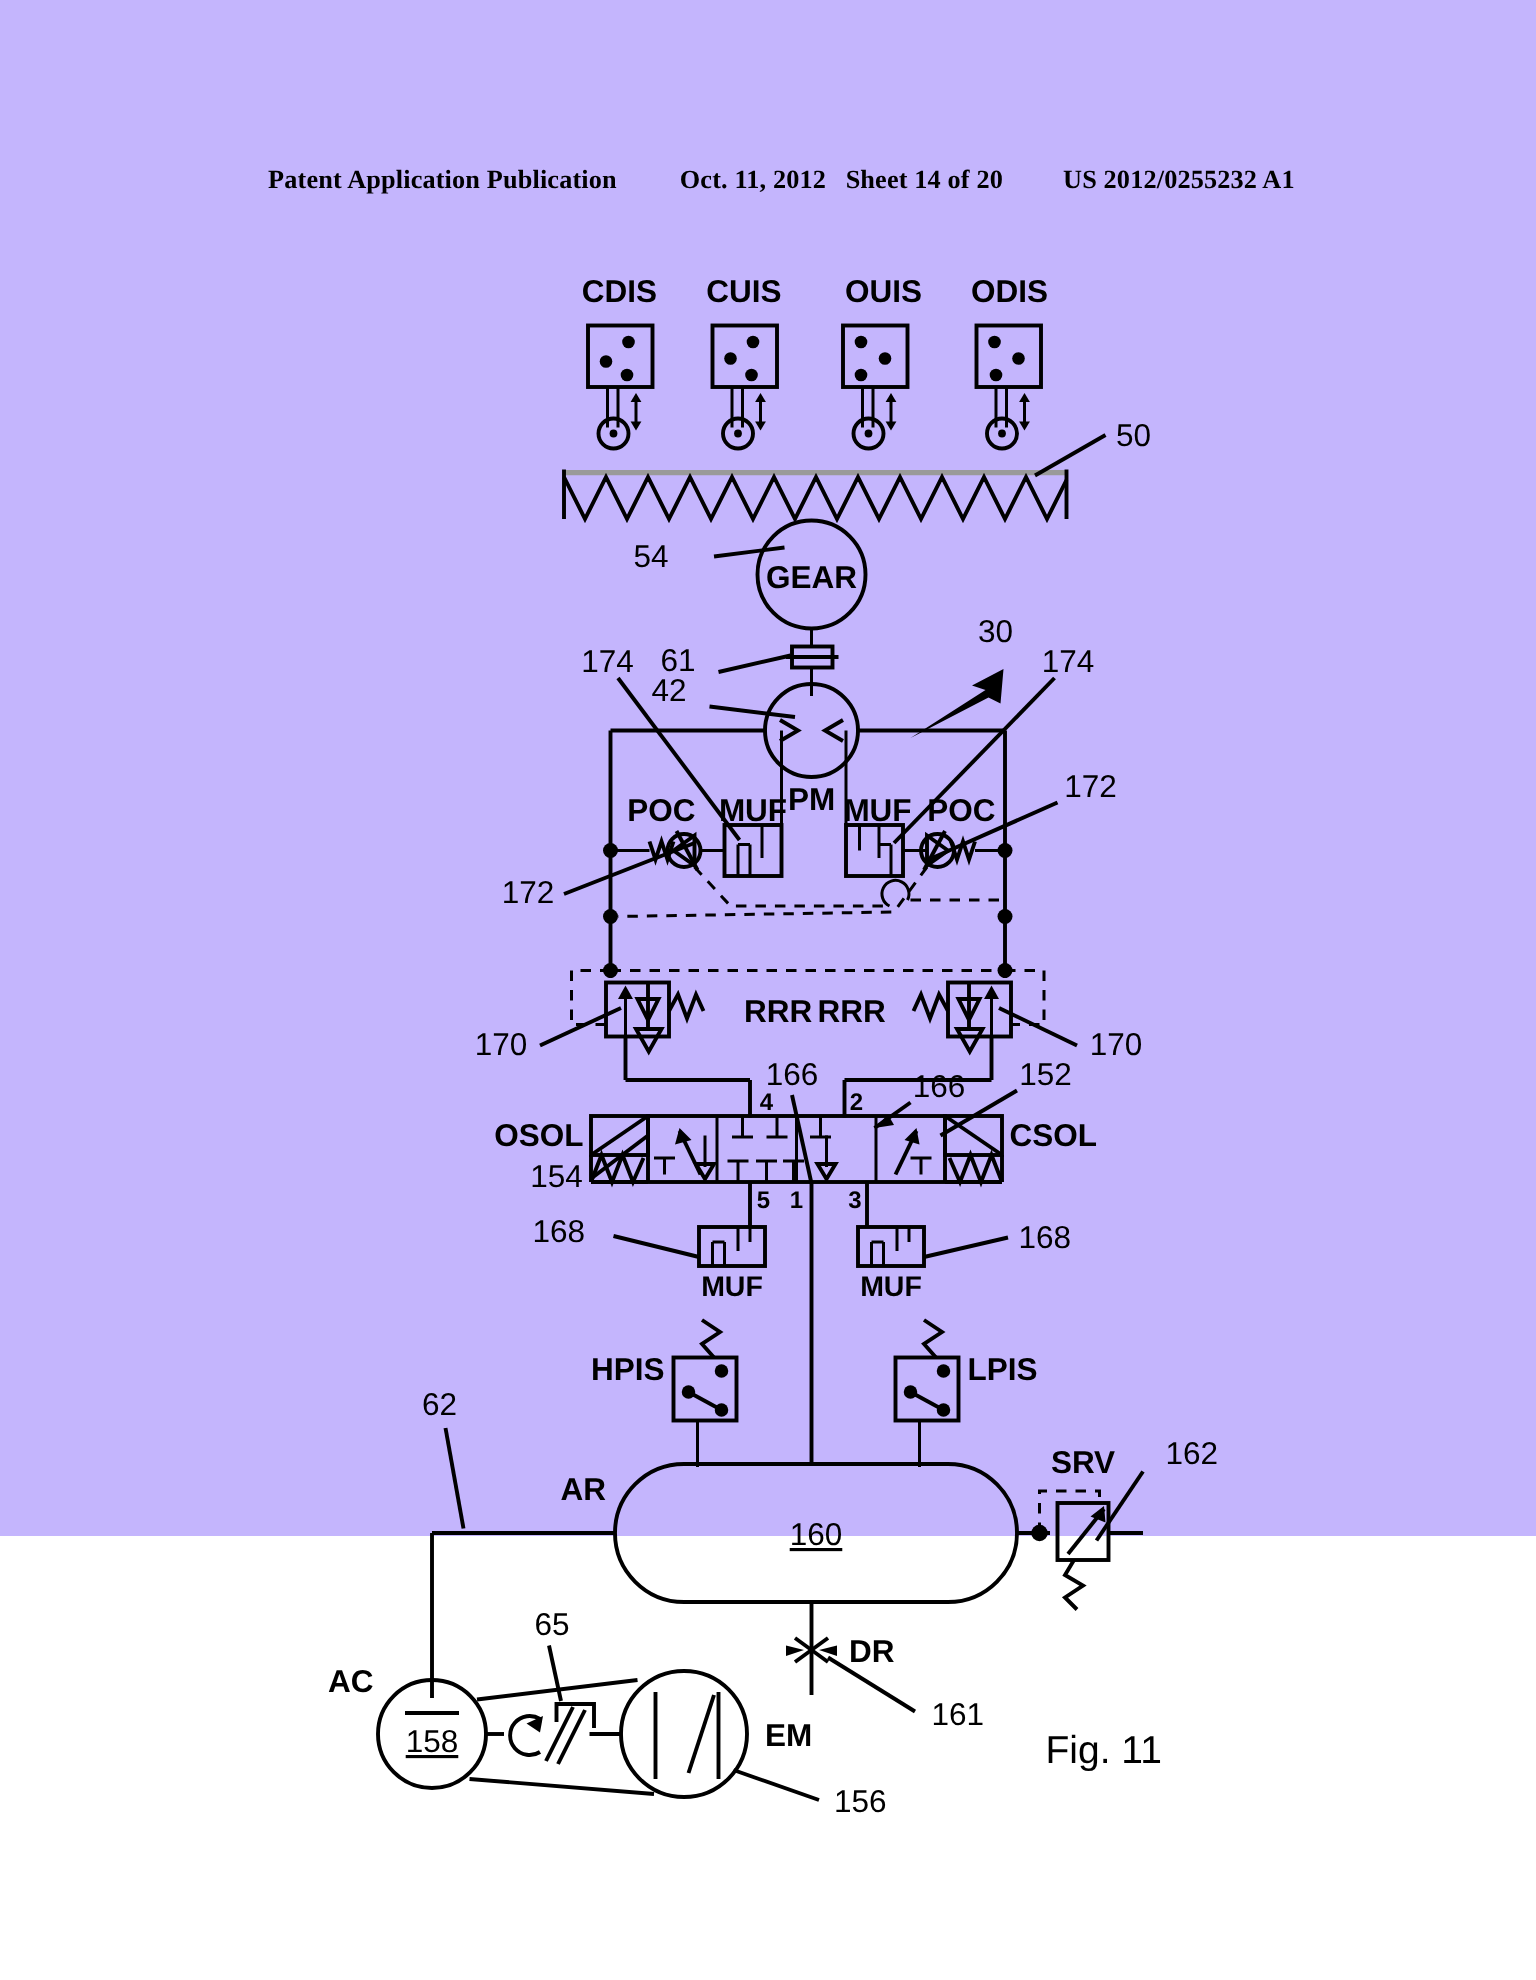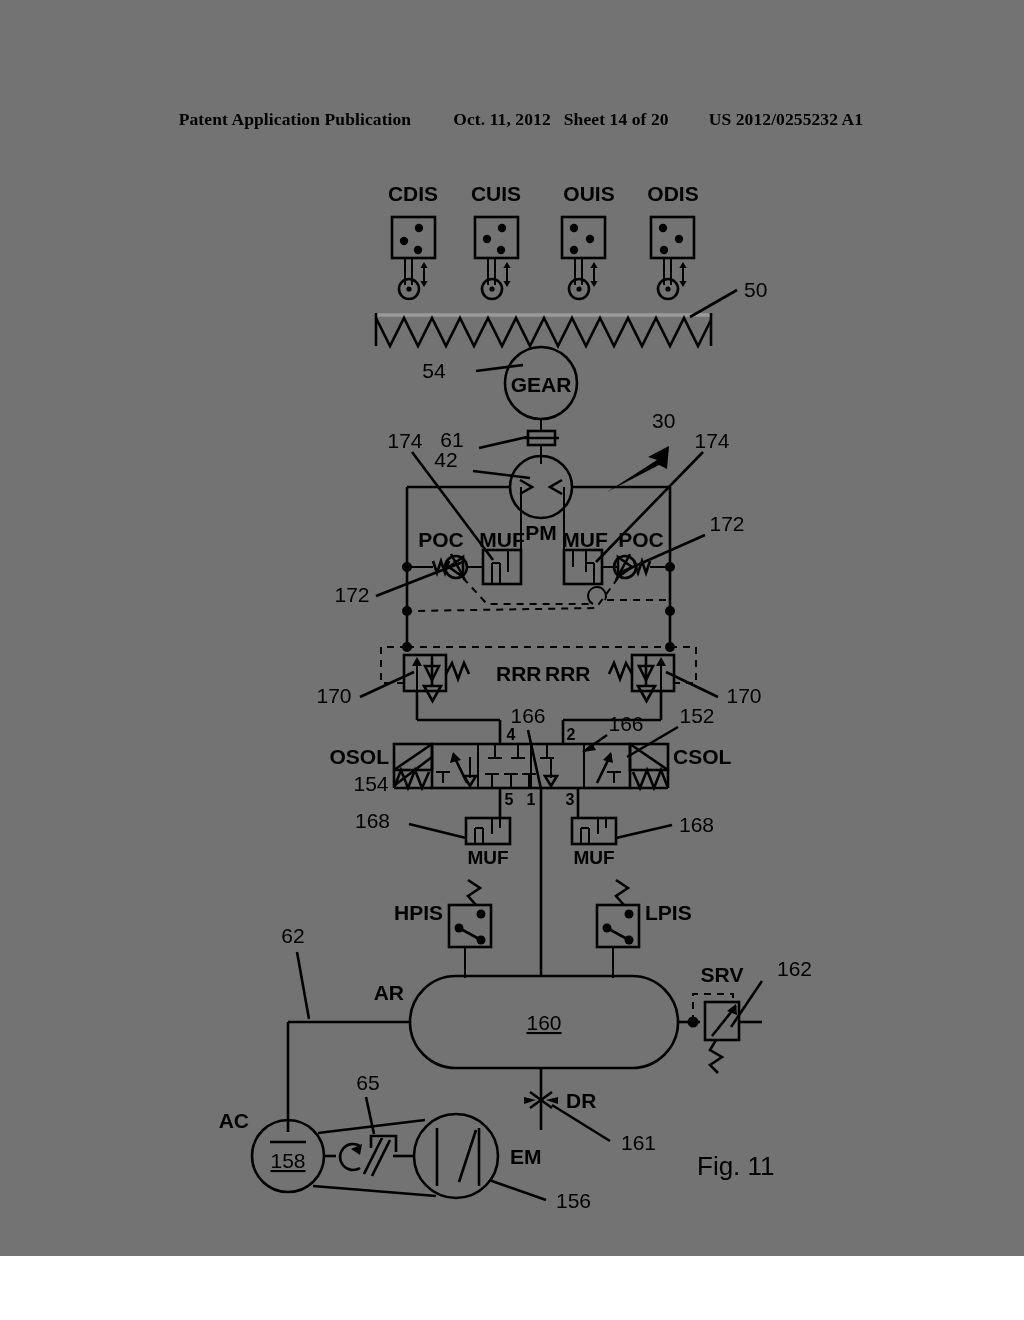--- a/index.html
+++ b/index.html
@@ -10,22 +10,22 @@
   body {
     width: 1024px;
     height: 1320px;
     position: relative;
     font-family: "Liberation Sans", sans-serif;
     overflow: hidden;
   }
   #page {
     position: relative;
     width: 1024px;
-    height: 1256px;
-    background: #737373;
+    height: 1024px;
+    background: #c4b5fd;
   }
   .hdr {
     position: absolute;
     top: 88px;
     left: 0;
     width: 1024px;
     text-align: center;
     font-family: "Liberation Serif", serif;
     font-weight: bold;
     font-size: 17.5px;

